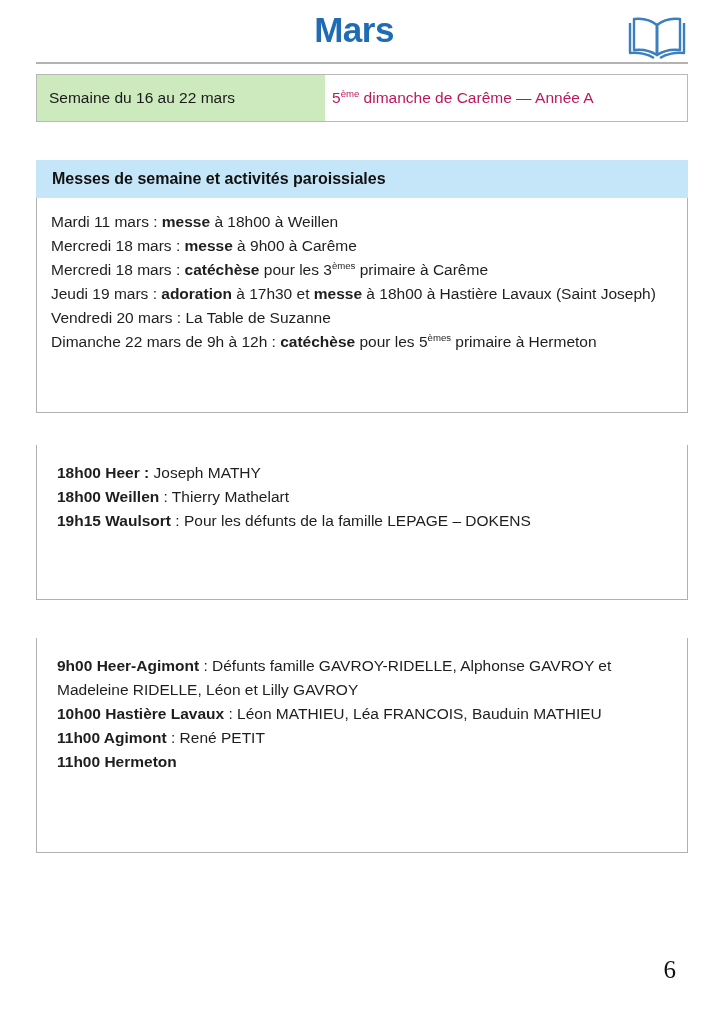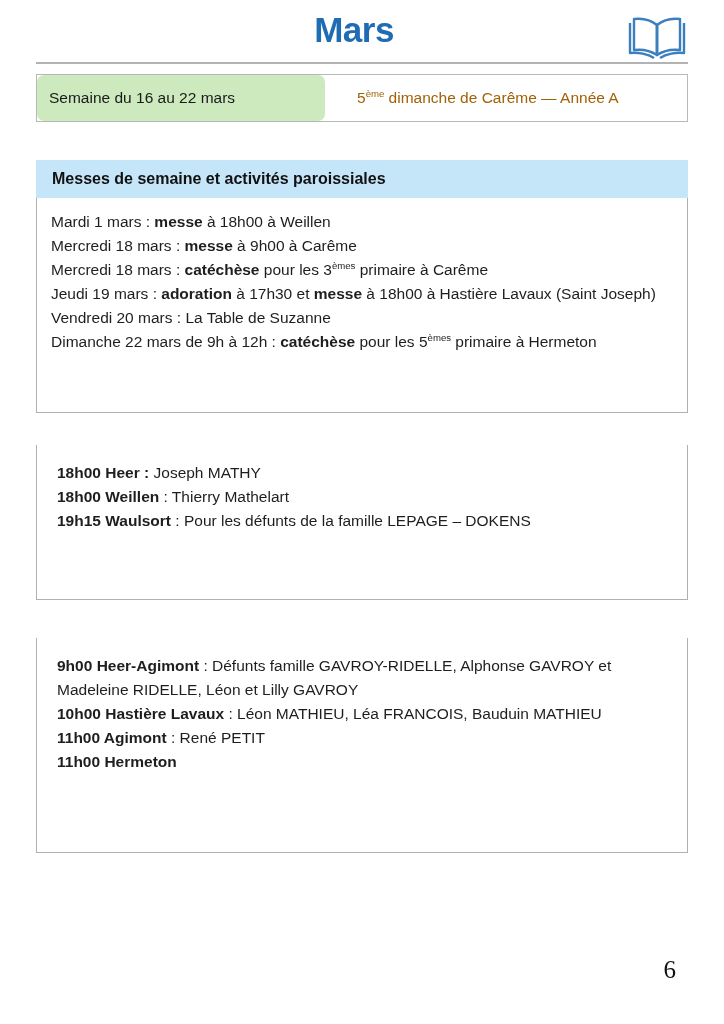--- a/index.html
+++ b/index.html
@@ -65,30 +65,29 @@
   }
   .week-left {
     width: 288px;
     background: #cdeabf;
     display: flex;
     align-items: center;
     padding-left: 12px;
     box-sizing: border-box;
     font-size: 15.5px;
     color: #1a1a1a;
-    border-radius: 7px;
   }
   .week-right {
     flex: 1;
     display: flex;
     align-items: center;
-    padding-left: 32px;
+    padding-left: 7px;
     box-sizing: border-box;
     font-size: 15.5px;
-    color: #a16207;
+    color: #be185d;
   }
   sup {
     font-size: 0.62em;
     vertical-align: super;
     line-height: 0;
   }
 
   
   .section {
     margin: 0 36px;
@@ -168,21 +167,21 @@
     <div class="week-right">
       <span><span>5</span><sup>ème</sup><span> dimanche de Carême — Année A</span></span>
     </div>
   </div>
 
   <div class="sec-gap-1"></div>
 
   <div class="section">
     <div class="sec-head pad-a">Messes de semaine et activités paroissiales</div>
     <div class="sec-body body-week" id="body-0">
-        <span class="line"><span>Mardi 1 mars : </span><b>messe</b><span> à 18h00 à Weillen</span></span>
+        <span class="line"><span>Mardi 11 mars : </span><b>messe</b><span> à 18h00 à Weillen</span></span>
         <span class="line"><span>Mercredi 18 mars : </span><b>messe</b><span> à 9h00 à Carême</span></span>
         <span class="line"><span>Mercredi 18 mars : </span><b>catéchèse</b><span> pour les 3</span><sup>èmes</sup><span> primaire à Carême</span></span>
         <span class="line"><span>Jeudi 19 mars : </span><b>adoration</b><span> à 17h30 et </span><b>messe</b><span> à 18h00 à Hastière Lavaux (Saint Joseph)</span></span>
         <span class="line"><span>Vendredi 20 mars : La Table de Suzanne</span></span>
         <span class="line"><span>Dimanche 22 mars de 9h à 12h : </span><b>catéchèse</b><span> pour les 5</span><sup>èmes</sup><span> primaire à Hermeton</span></span>
       </div>
   </div>
 
   <div class="sec-gap-2"></div>
 

